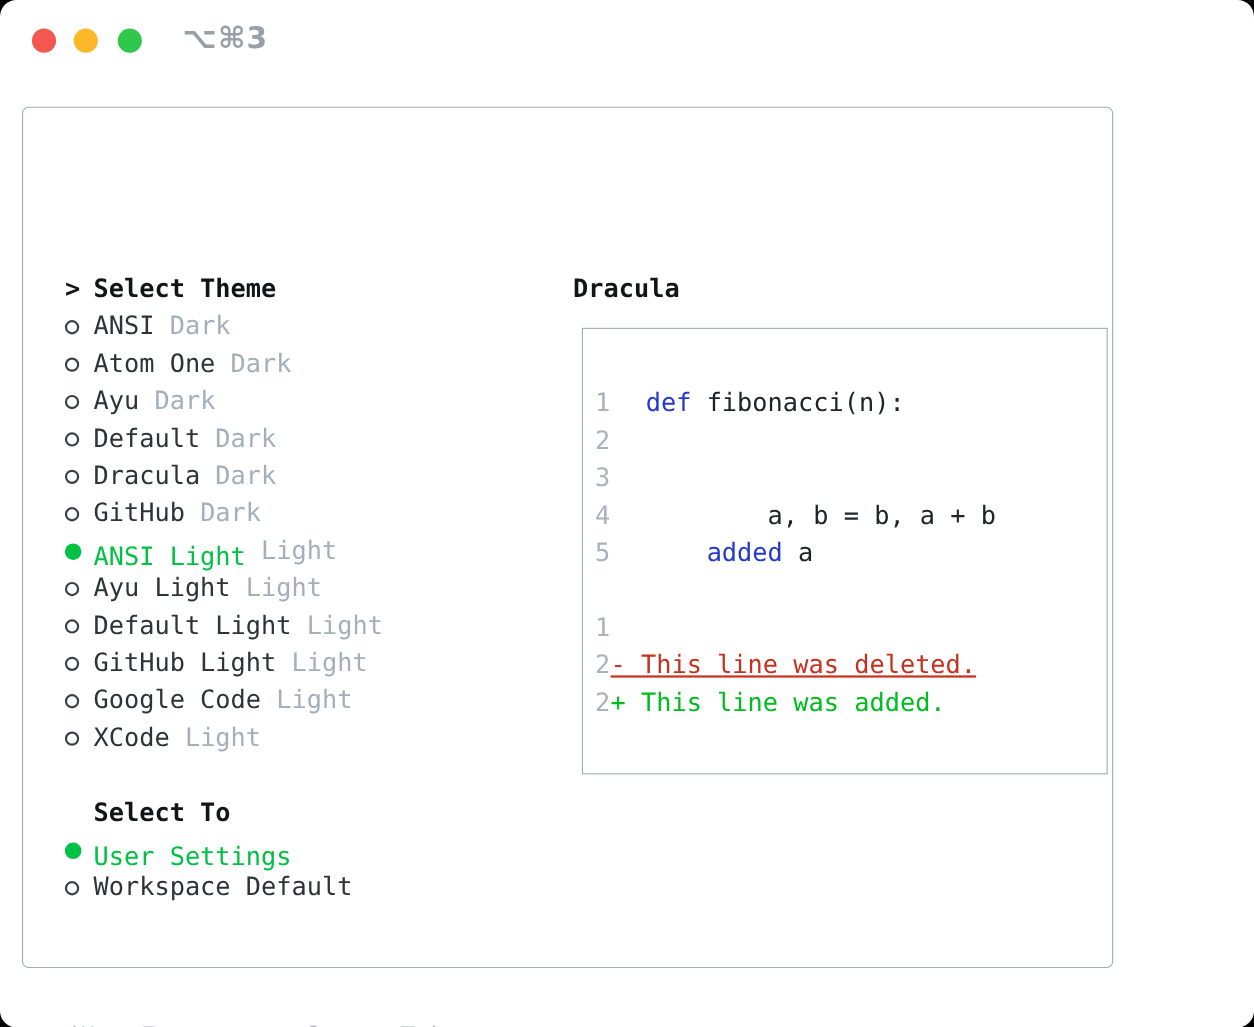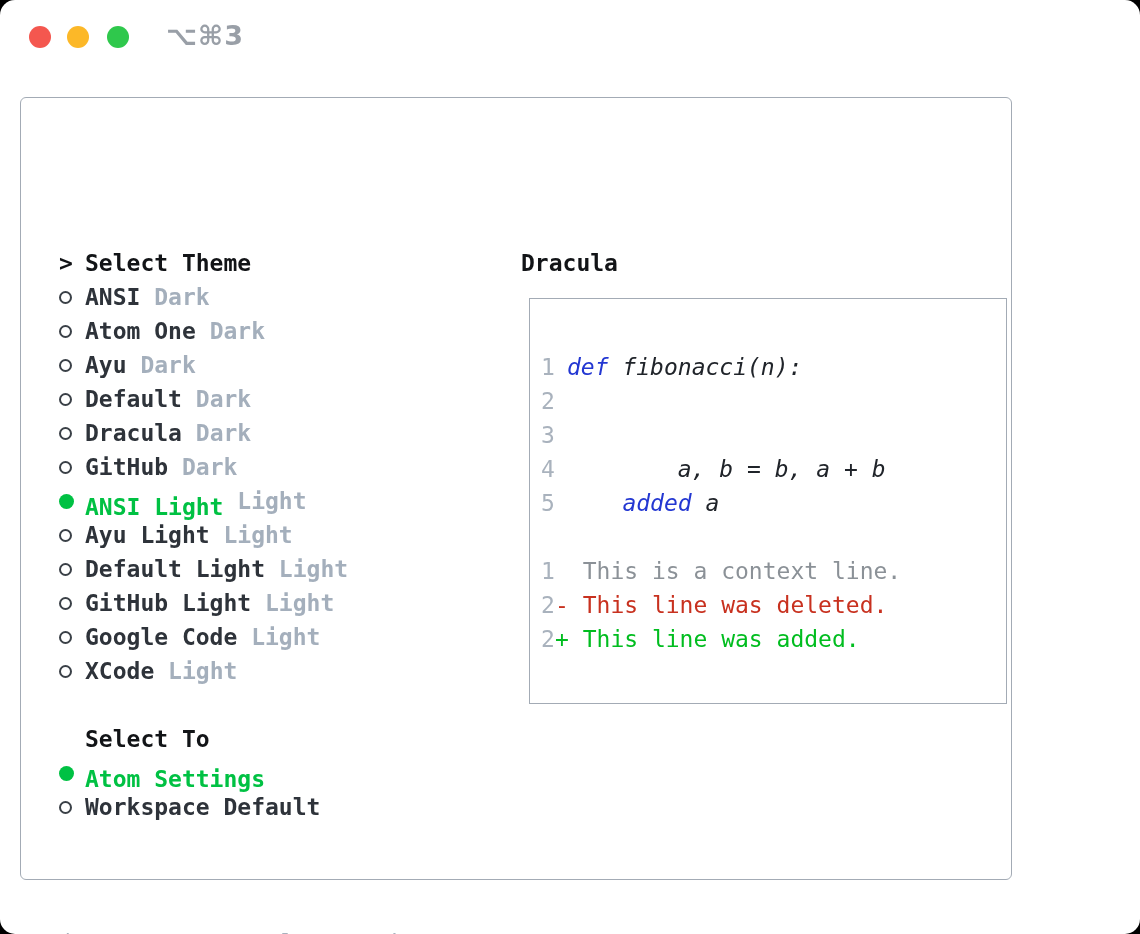--- a/index.html
+++ b/index.html
@@ -28,21 +28,21 @@
   
   .panel{
     position:absolute;left:20px;top:97px;width:992px;height:783px;
     border:1.5px solid var(--border);border-radius:6px;box-sizing:border-box;
     background:#fff;
   }
   .left-col{
     position:absolute;left:38px;top:148px;width:440px;
     font-size:23px;line-height:34px;color:var(--item-text);
   }
-  .row{display:flex;align-items:center;height:34px;white-space:pre;font-weight:bold;}
+  .row{display:flex;align-items:center;height:34px;white-space:pre;}
   .row .marker{
     width:26px;flex:none;display:flex;align-items:center;height:34px;
   }
   .title-row{font-weight:bold;color:var(--title-text);}
   .title-row .marker{font-weight:bold;}
   .circle{
     width:13px;height:13px;border:2px solid var(--radio-ring);border-radius:50%;
     box-sizing:border-box;
   }
   .dot{
@@ -59,28 +59,28 @@
     font-size:23px;font-weight:bold;color:var(--title-text);
   }
   .preview-box{
     position:absolute;left:508px;top:200px;width:478px;height:406px;
     border:1.5px solid var(--border);box-sizing:border-box;background:#fff;
     padding:51px 0 0 11px;overflow:hidden;
     font-size:23px;line-height:34px;
   }
   .pline{display:flex;height:34px;align-items:center;}
   .pline .ln{width:14px;flex:none;color:var(--linenum);white-space:pre;}
-  .pline .code{white-space:pre;margin-left:12px;color:var(--code-text);font-style:italic;}
+  .pline .code{white-space:pre;margin-left:32px;color:var(--code-text);}
   .pline .dtext{white-space:pre;margin-left:0;}
   .tok-kw{color:var(--kw);}
   .tok-fn{color:var(--fn);}
   .tok-nm{color:var(--nm);}
   .tok-tx{color:var(--code-text);}
   .d-ctx{color:var(--diff-ctx);}
-  .d-del{color:var(--diff-del);}
+  .d-del{color:var(--diff-del);text-decoration:underline;}
   .d-add{color:var(--diff-add);}
 </style>
 </head>
 <body style="--tl-red: #f4574f; --tl-red-dot: #7a0c04; --tl-yellow: #fcb828; --tl-green: #2fc84c; --titlebar-text: #999fa7; --border: #a3abb5; --title-text: #121417; --item-text: #2e333a; --muted: #a4afbc; --hint: #a7b1bd; --radio-ring: #3a4047; --selected-green: #00c143; --linenum: #a9b2bd; --code-text: #20242a; --kw: #2337d2; --fn: #12b3c7; --nm: #00ab00; --diff-ctx: #8b9197; --diff-del: #c8311f; --diff-add: #00bd1f;">
 
 <div class="window">
 
   <div class="traffic tl-red">
     <span class="inner"></span>
   </div>
@@ -98,21 +98,21 @@
 
       <div id="theme-list" style="display:contents"><div class="row"><span class="marker"><span class="circle"></span></span><span class="label">ANSI</span><span class="variant"> Dark</span></div><div class="row"><span class="marker"><span class="circle"></span></span><span class="label">Atom One</span><span class="variant"> Dark</span></div><div class="row"><span class="marker"><span class="circle"></span></span><span class="label">Ayu</span><span class="variant"> Dark</span></div><div class="row"><span class="marker"><span class="circle"></span></span><span class="label">Default</span><span class="variant"> Dark</span></div><div class="row"><span class="marker"><span class="circle"></span></span><span class="label">Dracula</span><span class="variant"> Dark</span></div><div class="row"><span class="marker"><span class="circle"></span></span><span class="label">GitHub</span><span class="variant"> Dark</span></div><div class="row"><span class="marker"><span class="dot"></span></span><span class="label sel">ANSI Light</span><span class="variant"> Light</span></div><div class="row"><span class="marker"><span class="circle"></span></span><span class="label">Ayu Light</span><span class="variant"> Light</span></div><div class="row"><span class="marker"><span class="circle"></span></span><span class="label">Default Light</span><span class="variant"> Light</span></div><div class="row"><span class="marker"><span class="circle"></span></span><span class="label">GitHub Light</span><span class="variant"> Light</span></div><div class="row"><span class="marker"><span class="circle"></span></span><span class="label">Google Code</span><span class="variant"> Light</span></div><div class="row"><span class="marker"><span class="circle"></span></span><span class="label">XCode</span><span class="variant"> Light</span></div></div>
 
       <div class="spacer"></div>
 
       <div class="row title-row">
         <span class="marker"></span>
         <span>Select To</span>
       </div>
 
-      <div id="apply-list" style="display:contents"><div class="row"><span class="marker"><span class="dot"></span></span><span class="label sel">Atom Settings</span></div><div class="row"><span class="marker"><span class="circle"></span></span><span class="label">Workspace Default</span></div></div>
+      <div id="apply-list" style="display:contents"><div class="row"><span class="marker"><span class="dot"></span></span><span class="label sel">User Settings</span></div><div class="row"><span class="marker"><span class="circle"></span></span><span class="label">Workspace Default</span></div></div>
 
       <div class="spacer"></div>
 
       <div class="hint">
         <div>(Use Enter to select, Tab to</div>
         
       </div>
     </div>
 
     <div class="preview-title">Dracula</div>
@@ -128,21 +128,20 @@
           </div><div class="pline">
             <span class="ln">4</span>
             <span class="code"><span class="tok-tx">        a, b = b, a + b</span></span>
           </div><div class="pline">
             <span class="ln">5</span>
             <span class="code"><span class="tok-tx">    </span><span class="tok-kw">added</span><span class="tok-tx"> a</span></span>
           </div></div>
       <div class="spacer"></div>
       <div id="diff-lines" style="display:contents"><div class="pline">
             <span class="ln">1</span>
-            <span class="dtext d-ctx">  This is a context line.</span>
           </div><div class="pline">
             <span class="ln">2</span>
             <span class="dtext d-del">- This line was deleted.</span>
           </div><div class="pline">
             <span class="ln">2</span>
             <span class="dtext d-add">+ This line was added.</span>
           </div></div>
     </div>
 
   </div>

